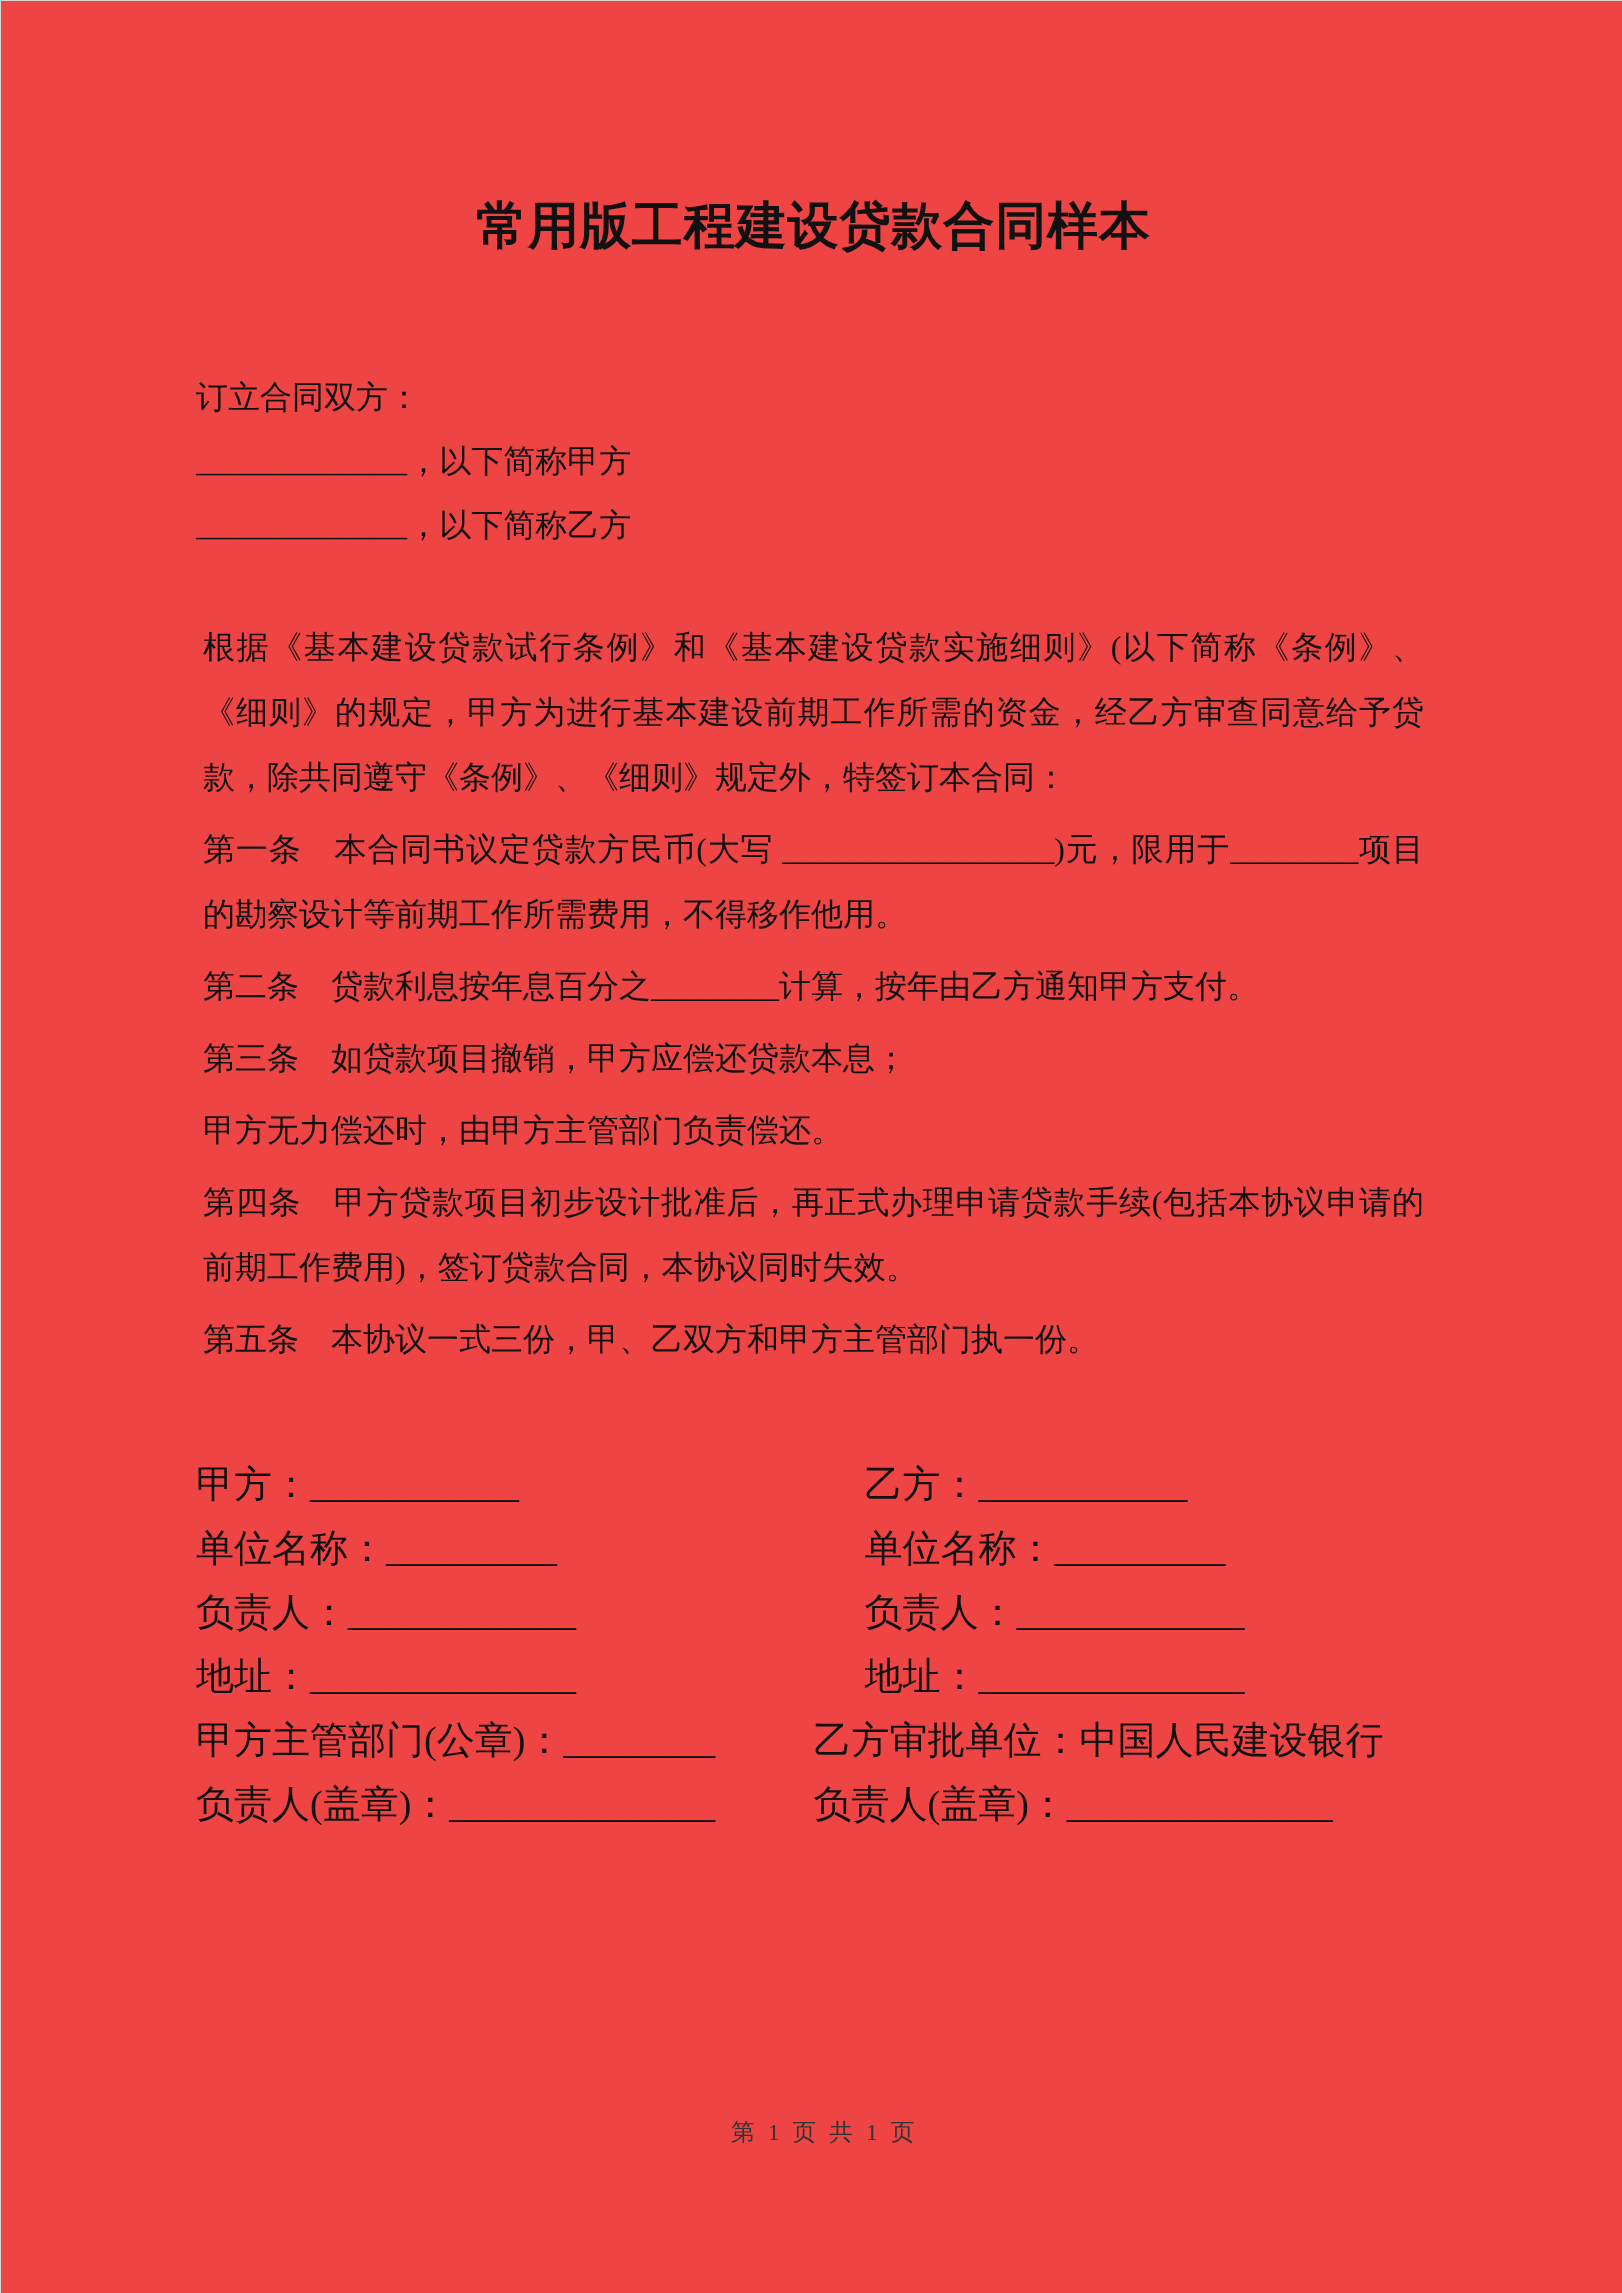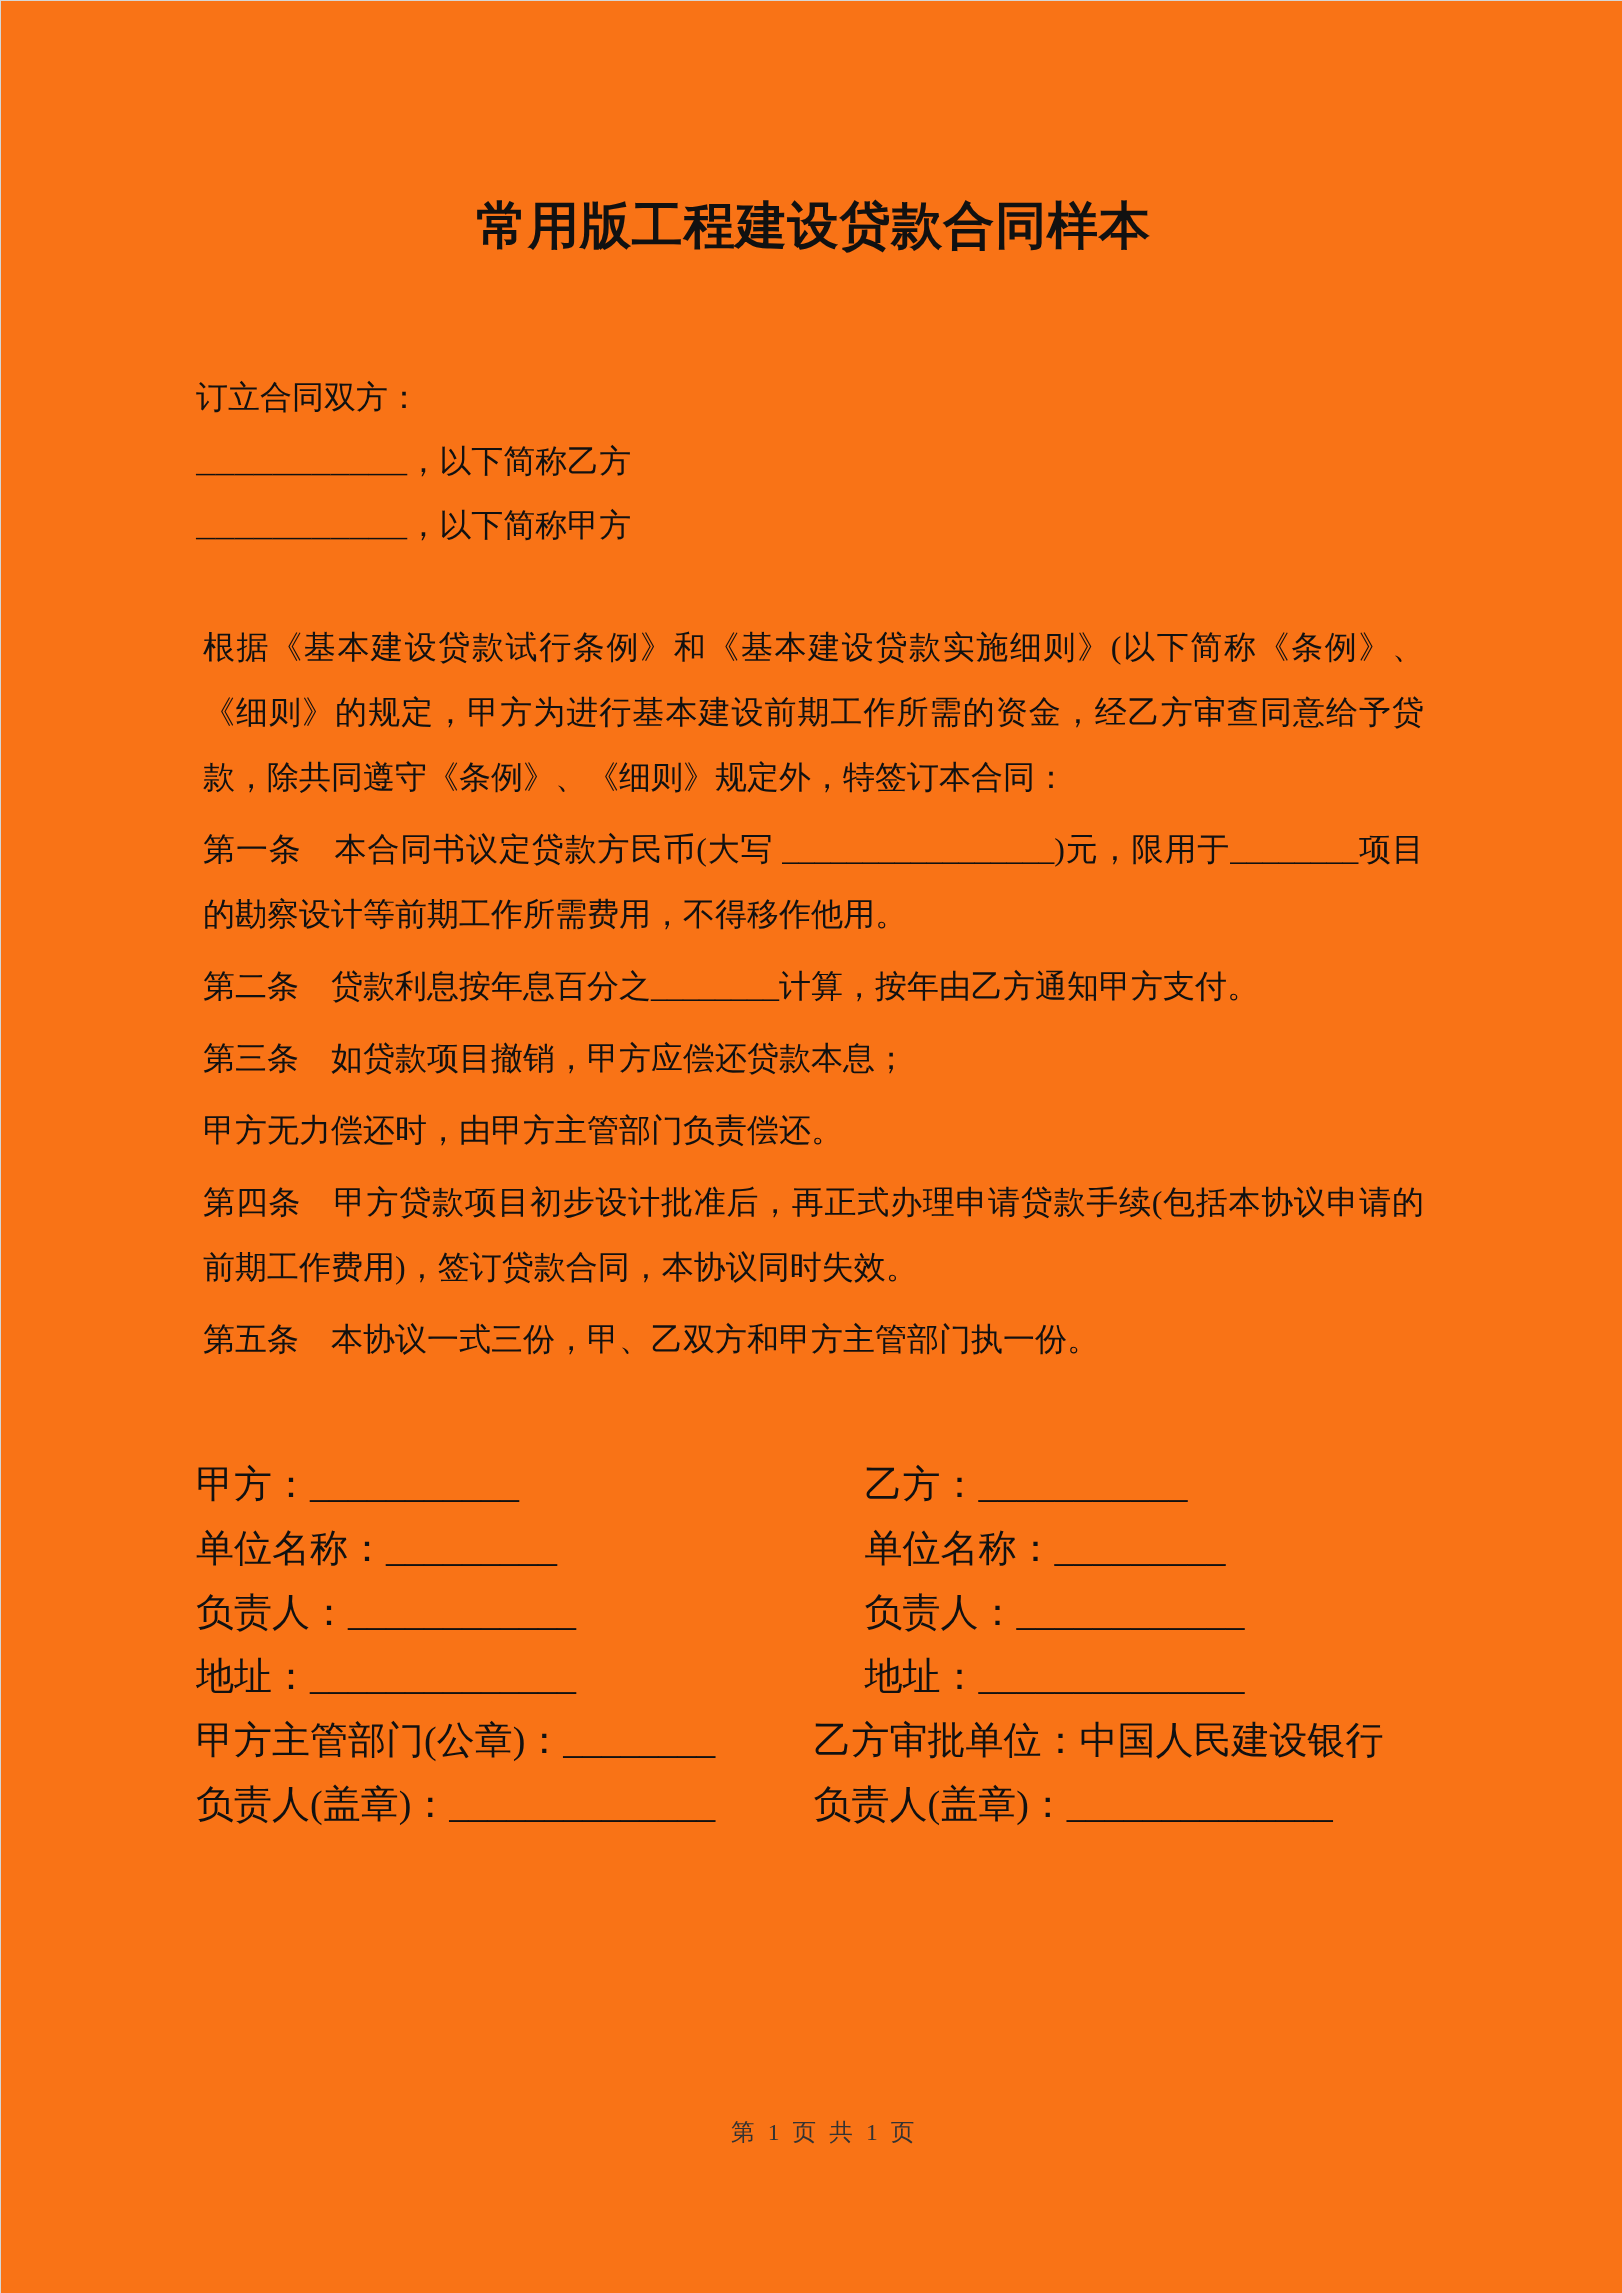--- a/index.html
+++ b/index.html
@@ -5,21 +5,21 @@
   html, body {
     margin: 0;
     padding: 0;
     background: #ffffff;
   }
   .page {
     position: relative;
     width: 1623px;
     height: 2294px;
     box-sizing: border-box;
-    background: #f97316;
+    background: #ef4444;
     border: 1.8px solid #d6d6d6;
     font-family: "Liberation Serif", "DejaVu Serif", serif;
     color: #111111;
     overflow: hidden;
   }
   .content {
     padding: 0 191px 0 195px;
   }
   .doc-title {
     margin: 0;
@@ -77,22 +77,22 @@
 </head>
 <body>
 
 <div class="page">
   <div class="content">
 
     <h1 class="doc-title">常用版工程建设贷款合同样本</h1>
 
     <div class="intro">
       <p>订立合同双方：</p>
+      <p>___________，以下简称甲方</p>
       <p>___________，以下简称乙方</p>
-      <p>___________，以下简称甲方</p>
     </div>
 
     <div class="body-block">
       <p>根据《基本建设贷款试行条例》和《基本建设贷款实施细则》(以下简称《条例》、《细则》的规定，甲方为进行基本建设前期工作所需的资金，经乙方审查同意给予贷款，除共同遵守《条例》、《细则》规定外，特签订本合同：</p>
       <p>第一条　本合同书议定贷款方民币(大写 _________________)元，限用于________项目的勘察设计等前期工作所需费用，不得移作他用。</p>
       <p>第二条　贷款利息按年息百分之________计算，按年由乙方通知甲方支付。</p>
       <p>第三条　如贷款项目撤销，甲方应偿还贷款本息；</p>
       <p>甲方无力偿还时，由甲方主管部门负责偿还。</p>
       <p>第四条　甲方贷款项目初步设计批准后，再正式办理申请贷款手续(包括本协议申请的前期工作费用)，签订贷款合同，本协议同时失效。</p>
       <p>第五条　本协议一式三份，甲、乙双方和甲方主管部门执一份。</p>

